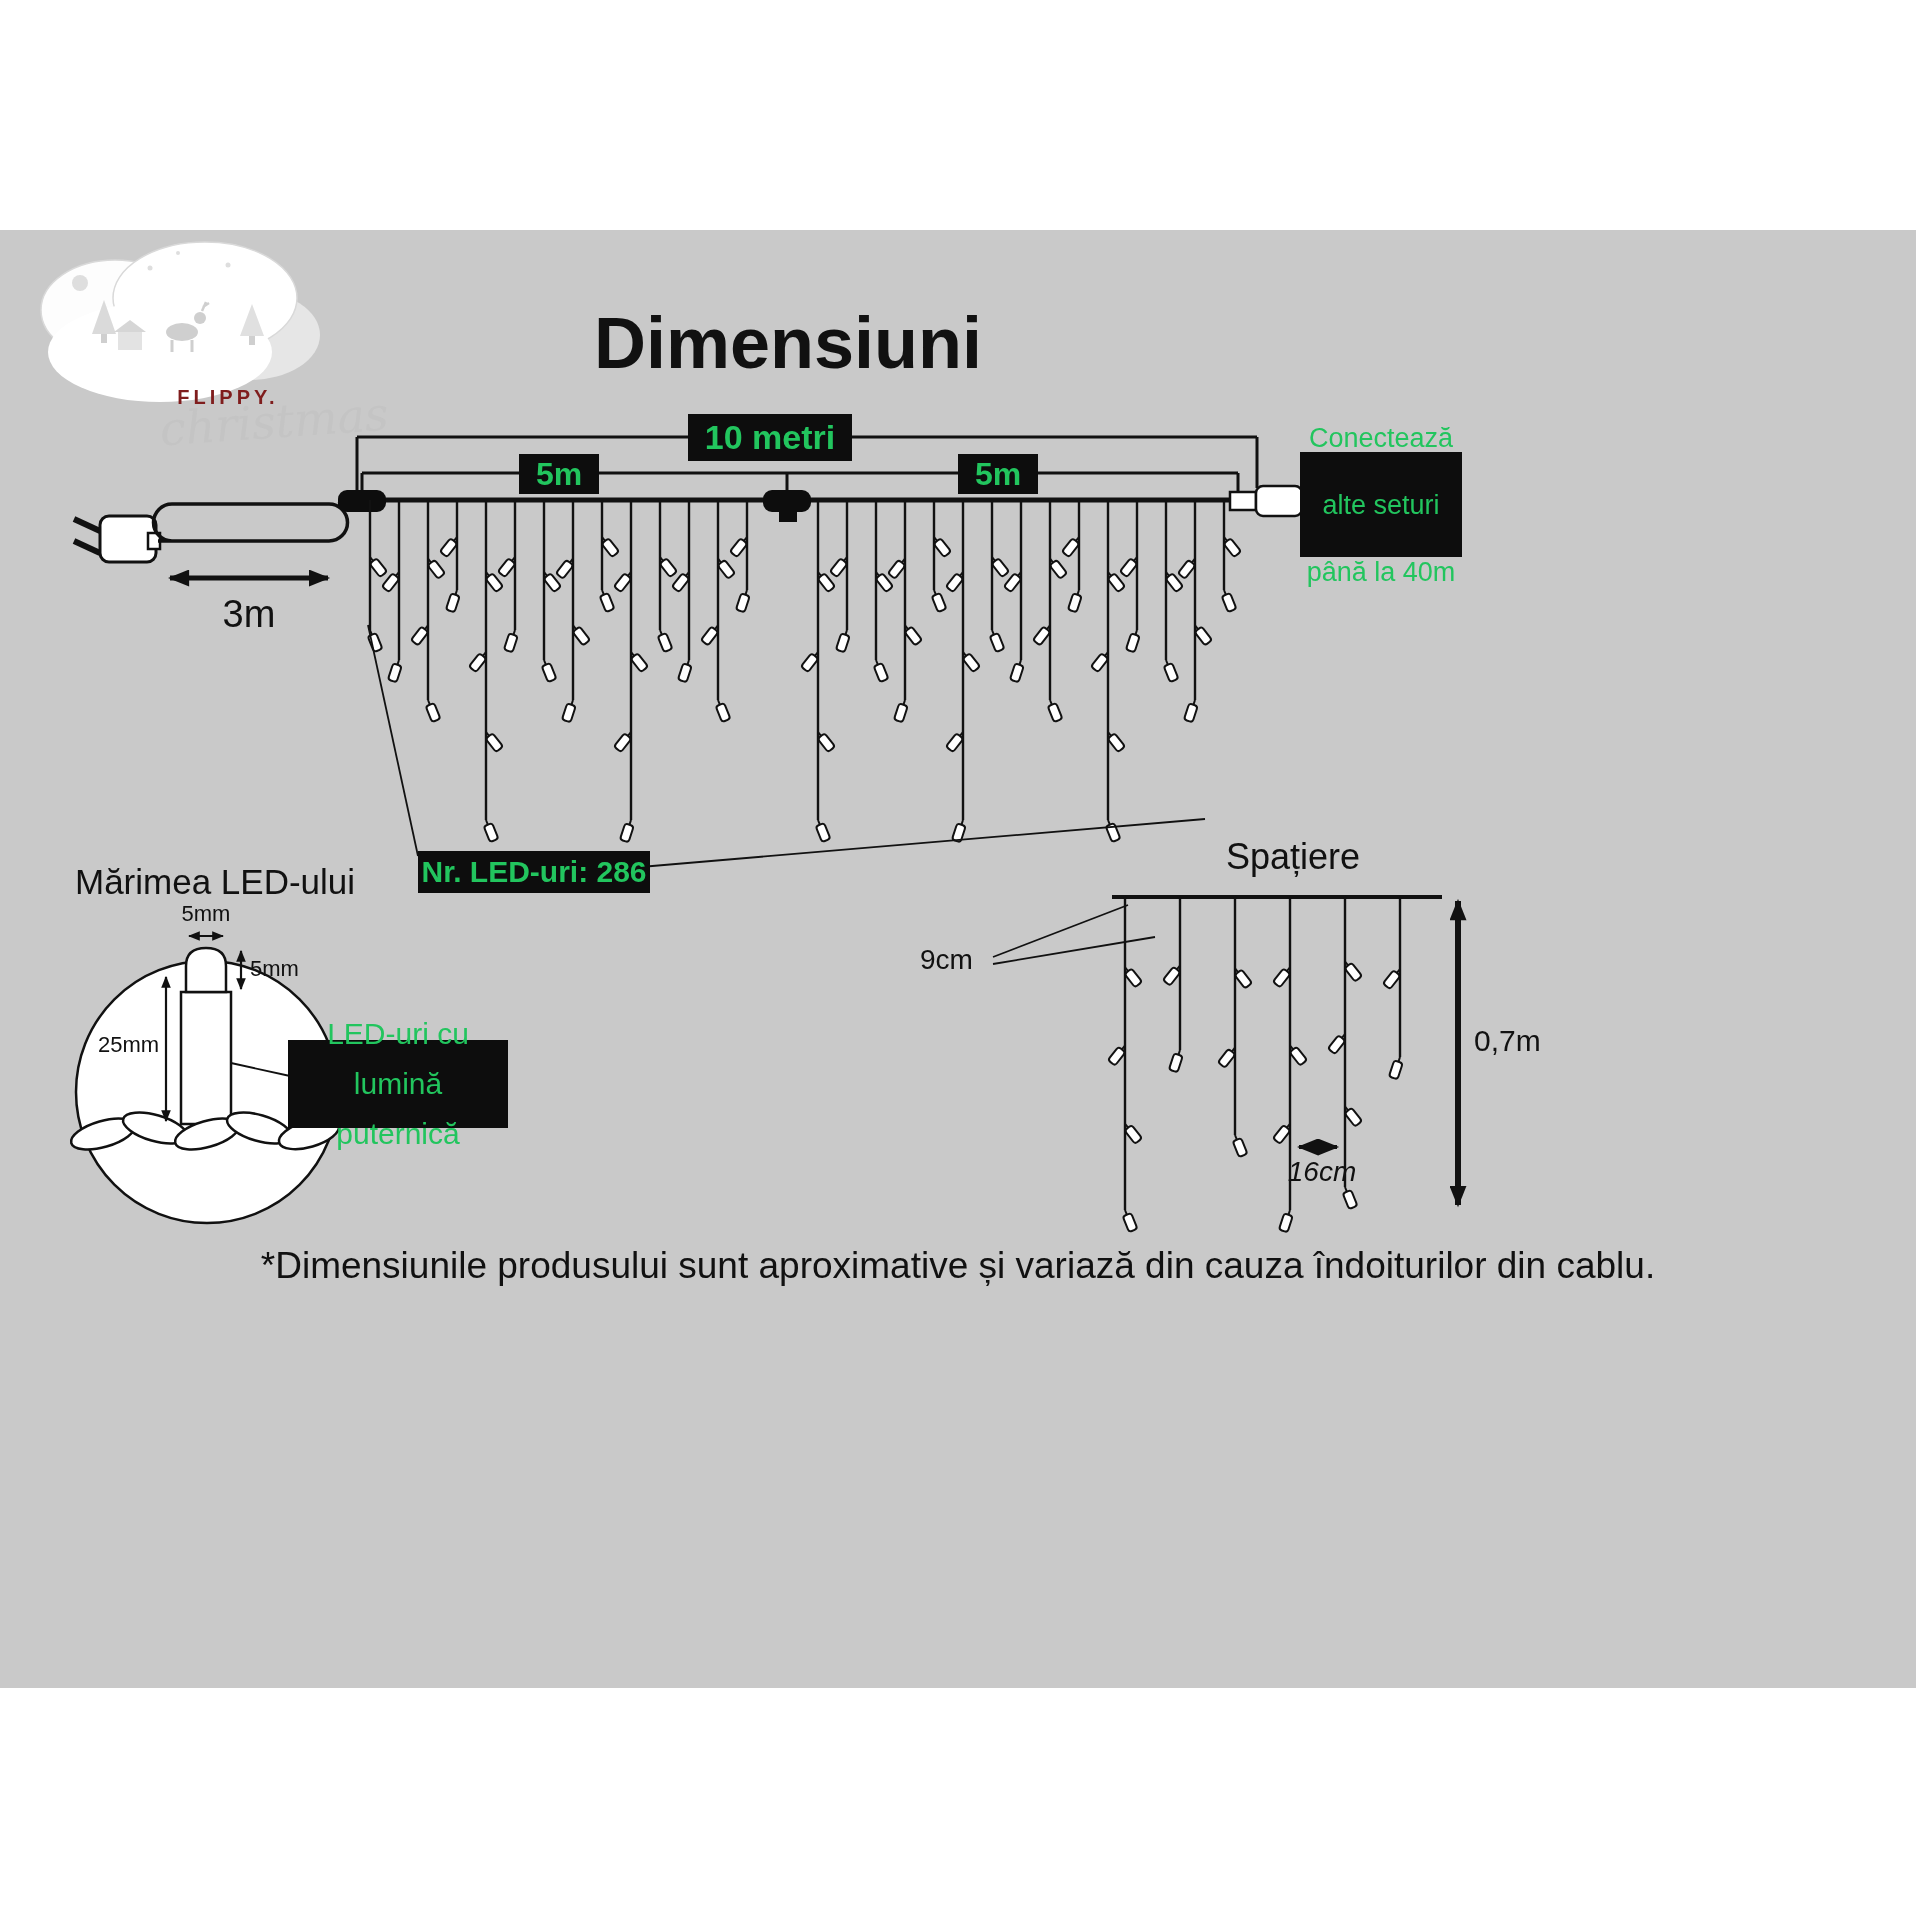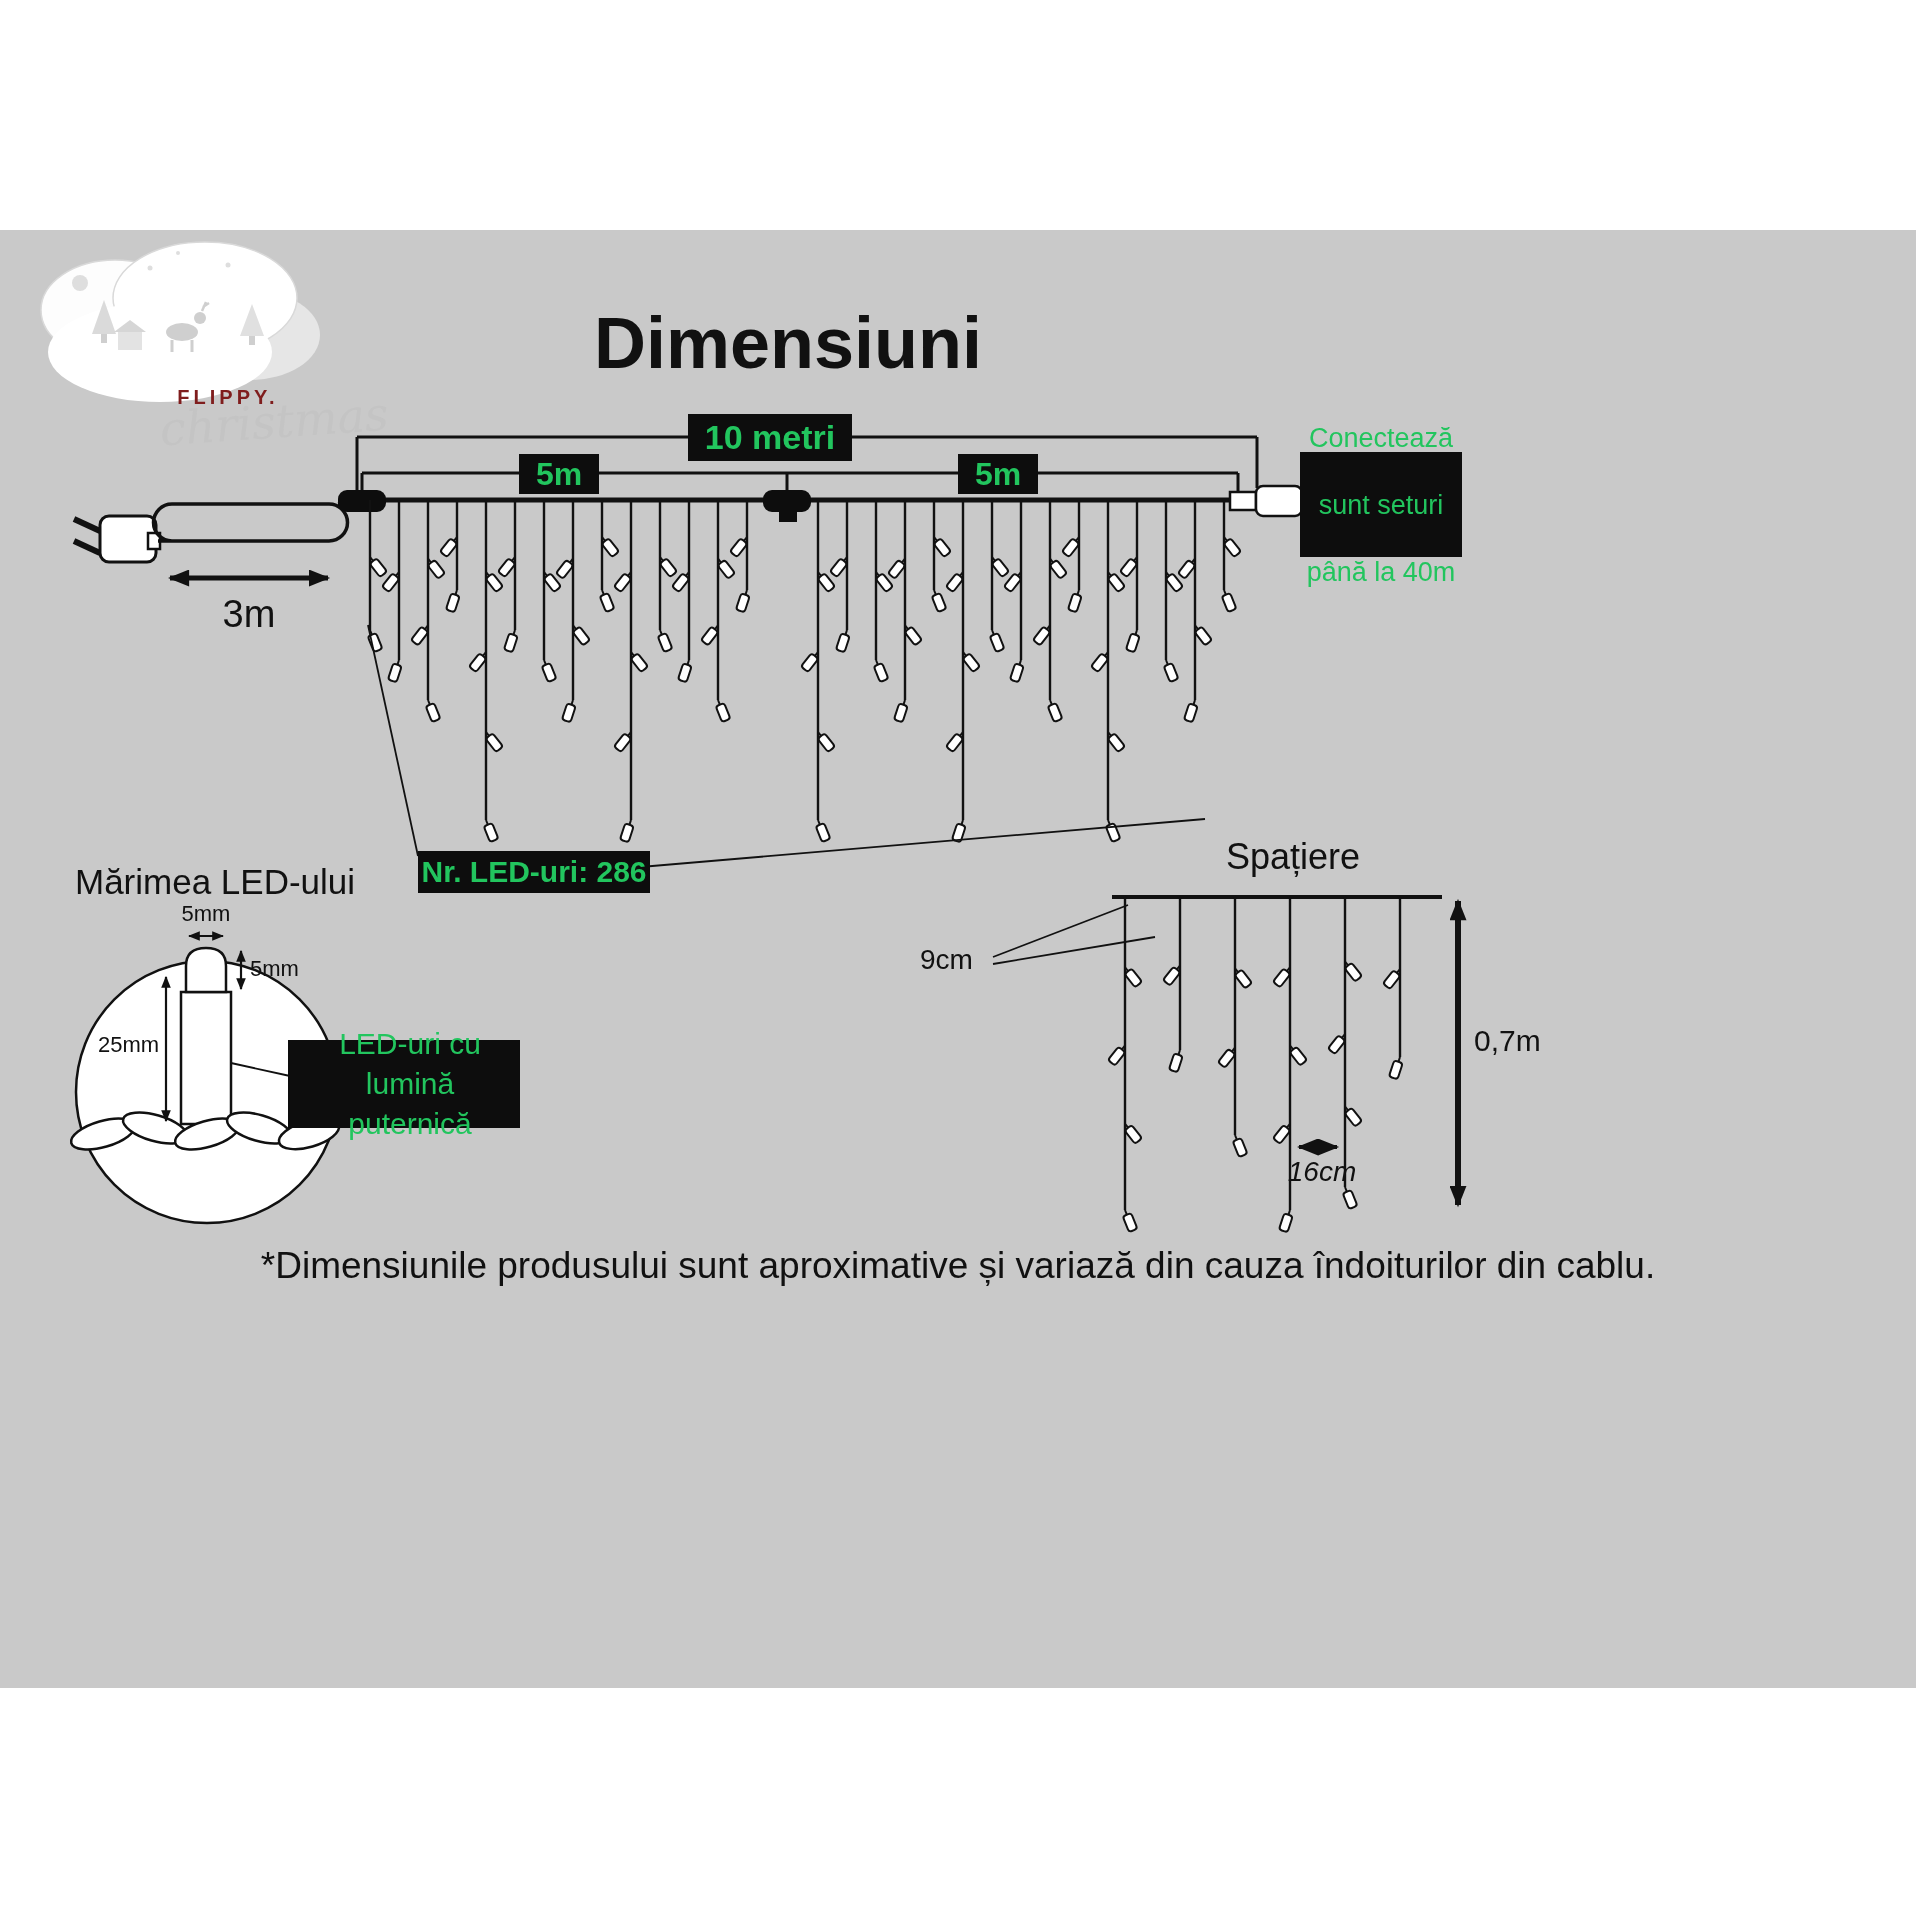--- a/index.html
+++ b/index.html
@@ -622,35 +622,35 @@
        font-size:32px;font-weight:bold;">5m</div>
 
   <div class="abs blackbox" style="left:958px;top:454px;width:80px;height:40px;
        font-size:32px;font-weight:bold;">5m</div>
 
   <div class="abs ctr" style="left:199px;top:592px;width:100px;height:44px;font-size:38px;">3m</div>
 
   <div class="abs blackbox" style="left:1300px;top:452px;width:162px;height:105px;
        font-size:27px;line-height:34px;gap:33px;">
     <span>Conectează</span>
-    <span>sunt seturi</span>
+    <span>alte seturi</span>
     <span>până la 40m</span>
   </div>
 
   <div class="abs blackbox" style="left:418px;top:851px;width:232px;height:42px;
        font-size:30px;font-weight:bold;">Nr. LED-uri: 286</div>
 
   <div class="abs" style="left:75px;top:862px;width:340px;height:40px;font-size:35px;">Mărimea LED-ului</div>
 
   <div class="abs ctr" style="left:176px;top:902px;width:60px;height:24px;font-size:22px;">5mm</div>
   <div class="abs" style="left:250px;top:956px;width:70px;height:24px;font-size:22px;">5mm</div>
   <div class="abs" style="left:98px;top:1032px;width:62px;height:24px;font-size:22px;">25mm</div>
 
   <div class="abs blackbox" style="left:288px;top:1040px;width:220px;height:88px;
-       font-size:30px;line-height:40px;padding-left:12px;">
+       font-size:30px;line-height:50px;">
     <span>LED-uri cu lumină</span>
     <span>puternică</span>
   </div>
 
   <div class="abs" style="left:1226px;top:836px;width:220px;height:42px;font-size:36px;">Spațiere</div>
 
   <div class="abs" style="left:920px;top:944px;width:72px;height:32px;font-size:28px;">9cm</div>
   <div class="abs ctr" style="left:1280px;top:1156px;width:84px;height:32px;font-size:28px;font-style:italic;">16cm</div>
   <div class="abs" style="left:1474px;top:1024px;width:96px;height:34px;font-size:30px;">0,7m</div>
 

